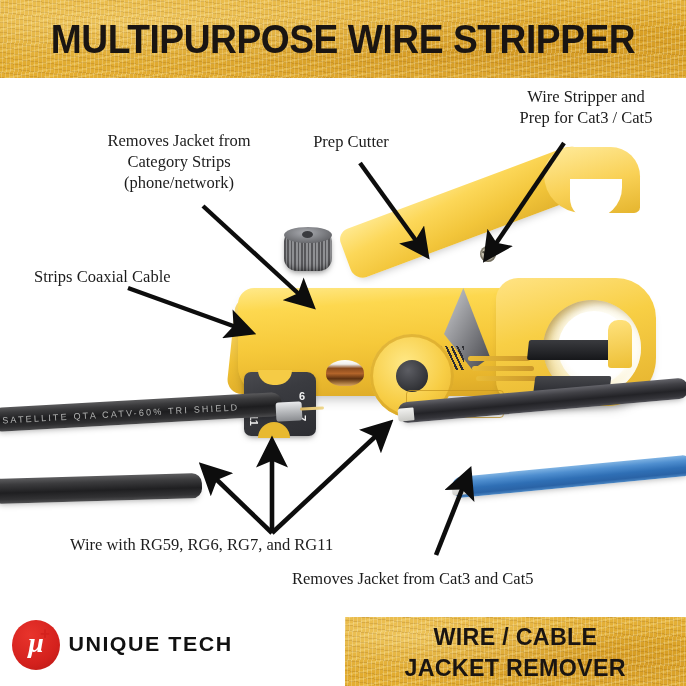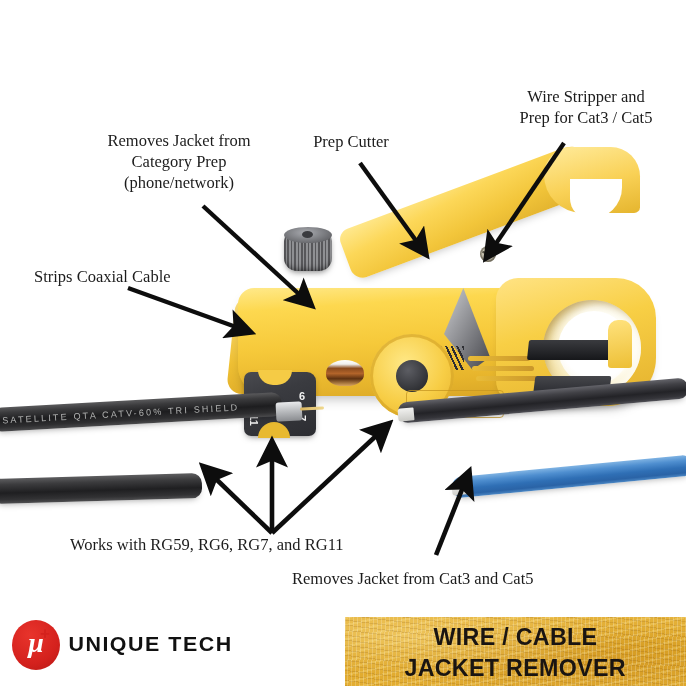--- a/index.html
+++ b/index.html
@@ -274,20 +274,23 @@
     font-family:"Liberation Sans",sans-serif;font-weight:700;font-size:24px;
     color:#1a1512;letter-spacing:.3px;line-height:31px;white-space:nowrap;
     transform:scaleX(.97);
   }
 </style>
 </head>
 <body>
 
 <div id="root">
 
+  <div id="header" class="gold">
+    <div id="header-title">MULTIPURPOSE WIRE STRIPPER</div>
+  </div>
 
   <div id="stage">
 
     <div id="tool">
 
       <div class="lever">
         <div class="lever-arm"></div>
         <div class="lever-hook"></div>
         <div class="lever-hook-cut"></div>
       </div>
@@ -361,31 +364,31 @@
     <path d="M128,288 L236,327" stroke="#0d0d0d" stroke-width="4.4" fill="none" marker-end="url(#ah)"></path>
 
     <path d="M272,533 L215,478" stroke="#0d0d0d" stroke-width="4.6" fill="none" marker-end="url(#ah)"></path>
     <path d="M272,533 L272,458" stroke="#0d0d0d" stroke-width="4.6" fill="none" marker-end="url(#ah)"></path>
     <path d="M272,533 L377,435" stroke="#0d0d0d" stroke-width="4.6" fill="none" marker-end="url(#ah)"></path>
 
     <path d="M436,555 L463,487" stroke="#0d0d0d" stroke-width="4.6" fill="none" marker-end="url(#ah)"></path>
   </svg>
 
   <div class="lbl ctr" style="left:74px;top:130px;width:210px;">Removes Jacket from
-Category Prep
+Category Strips
 (phone/network)</div>
 
   <div class="lbl ctr" style="left:286px;top:131px;width:130px;">Prep Cutter</div>
 
   <div class="lbl ctr" style="left:486px;top:86px;width:200px;">Wire Stripper and
 Prep for Cat3 / Cat5</div>
 
   <div class="lbl" style="left:34px;top:266px;width:200px;">Strips Coaxial Cable</div>
 
-  <div class="lbl" style="left:70px;top:534px;width:380px;">Works with RG59, RG6, RG7, and RG11</div>
+  <div class="lbl" style="left:70px;top:534px;width:380px;">Wire with RG59, RG6, RG7, and RG11</div>
 
   <div class="lbl" style="left:292px;top:568px;width:380px;">Removes Jacket from Cat3 and Cat5</div>
 
   <div id="logo">
     <div class="logo-circle"></div>
     <div class="logo-mu">μ</div>
     <div class="logo-plus">+</div>
     <div class="logo-text">UNIQUE TECH</div>
   </div>
 

